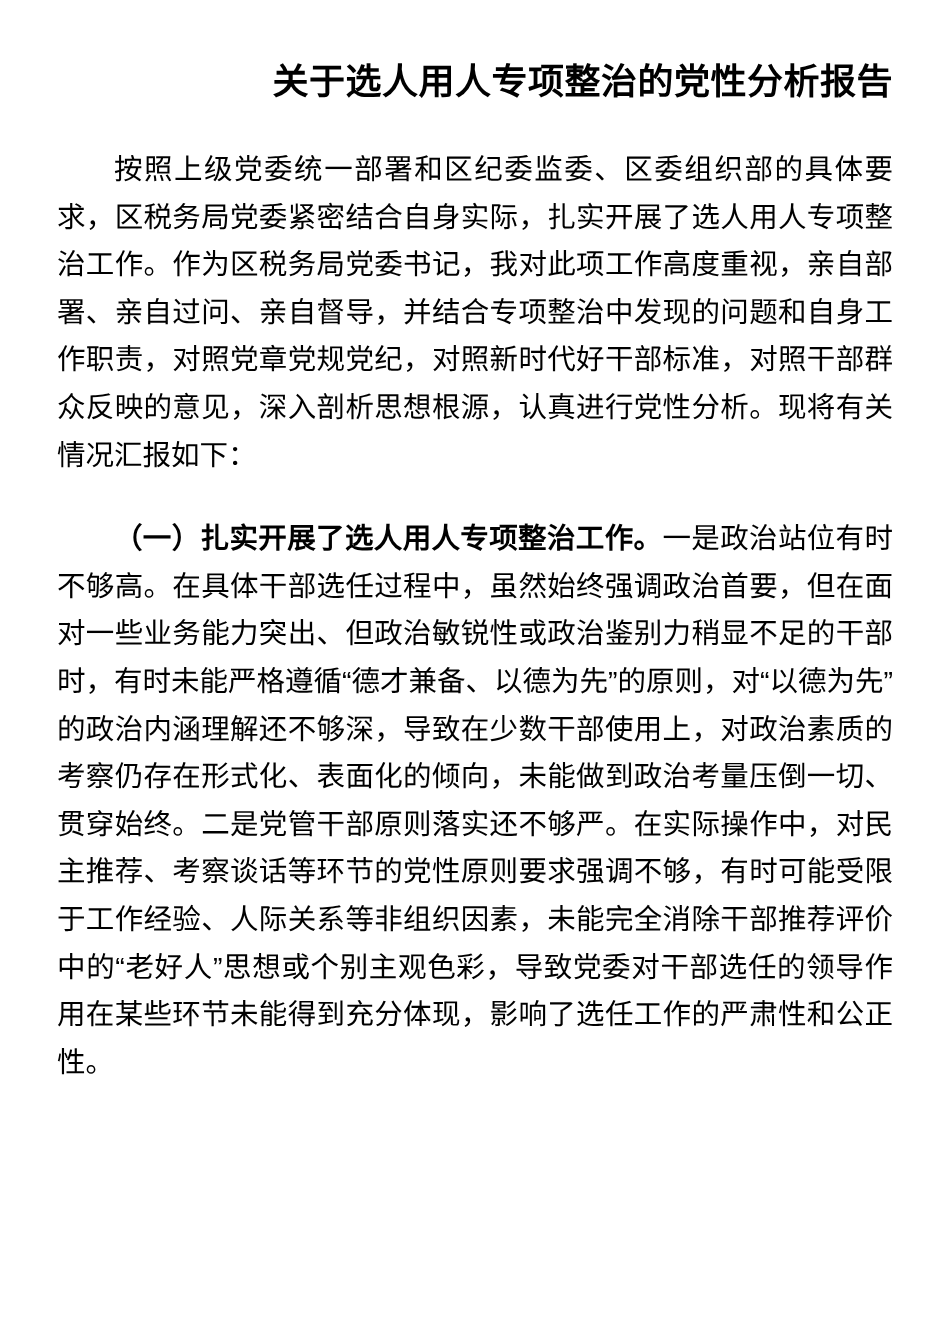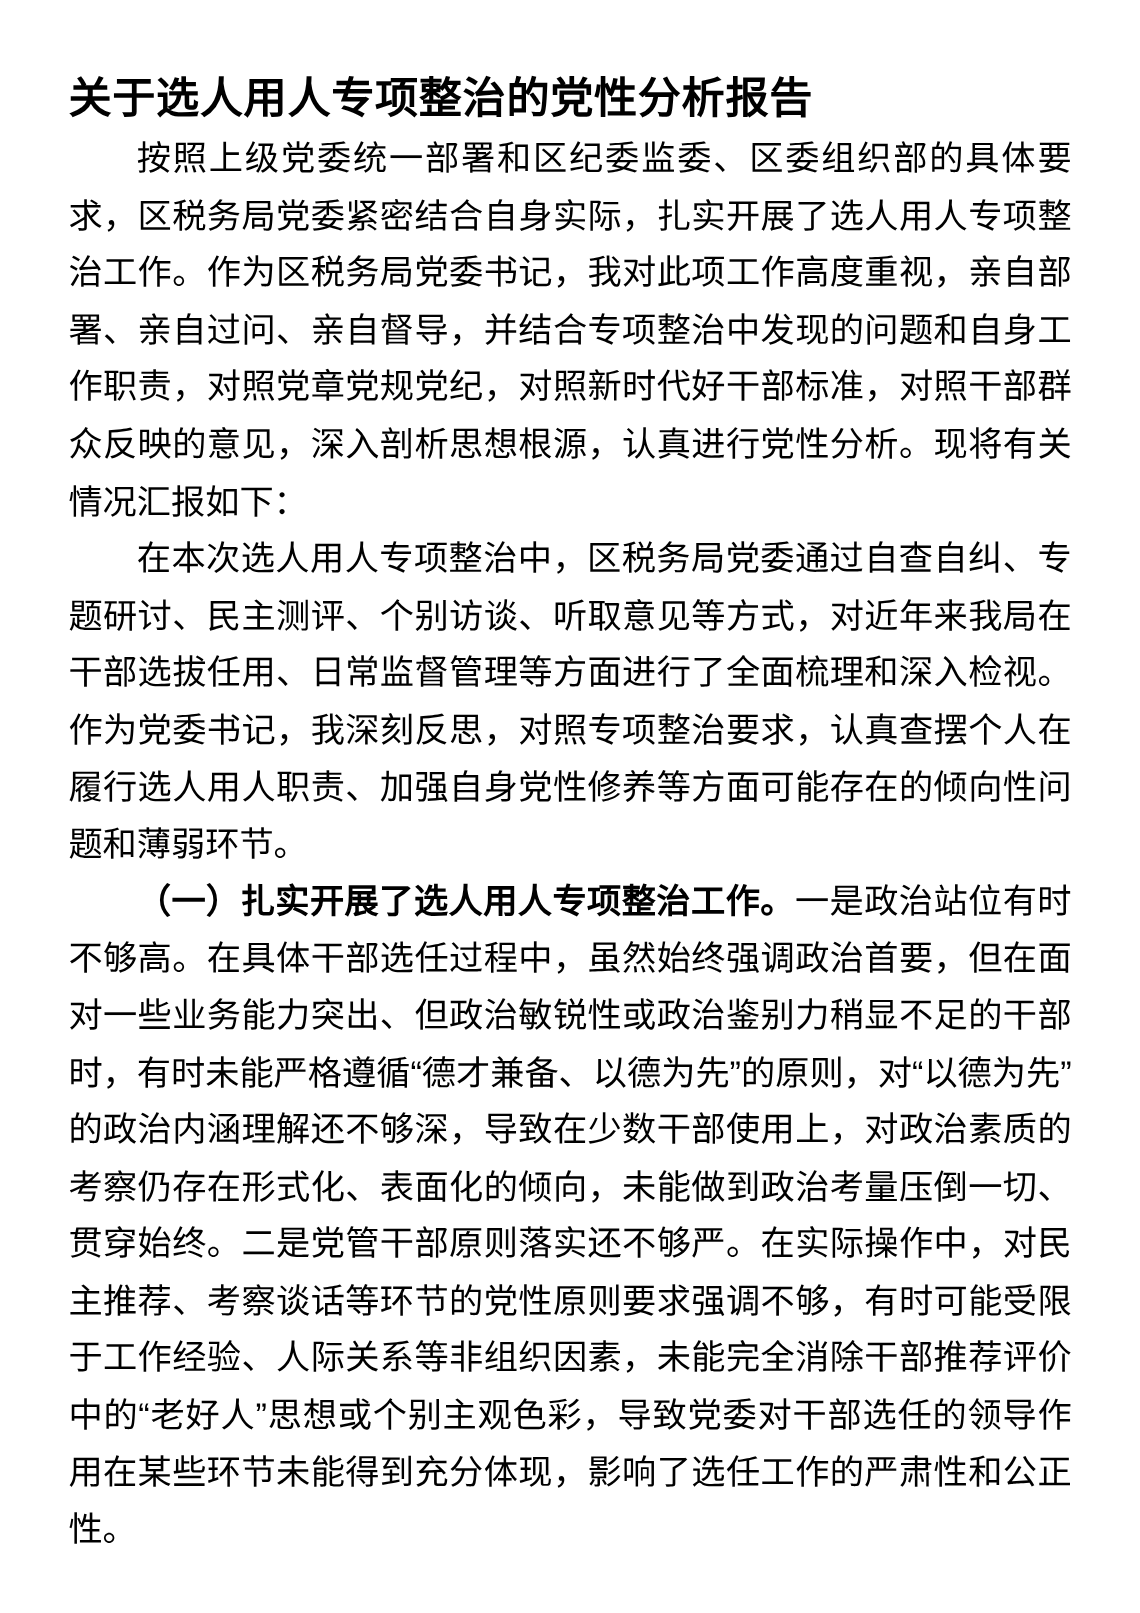--- a/index.html
+++ b/index.html
@@ -26,54 +26,54 @@
   }
   .doc-body {
     position: absolute;
     left: 57px;
     top: 0;
     width: 836px;
   }
   .doc-title {
     font-size: 36px;
     font-weight: bold;
-    text-align: left;
+    text-align: right;
     line-height: 48px;
     letter-spacing: 0.5px;
     margin: 0;
     padding-top: 58px;
     padding-bottom: 4px;
     white-space: nowrap;
   }
   .para {
     font-size: 28.5px;
     line-height: 47.6px;
     text-align: justify;
     text-justify: inter-ideograph;
     text-align-last: left;
     margin: 0;
     letter-spacing: 0px;
     word-break: break-all;
   }
   .para.indent {
     text-indent: 2em;
+    margin-top: 36px;
   }
   .para .bold-run {
     font-weight: bold;
   }
 </style>
 </head>
 <body>
 
 <div class="page">
   <div class="doc-body">
 
     <h1 class="doc-title">关于选人用人专项整治的党性分析报告</h1>
 
     <p class="para indent">按照上级党委统一部署和区纪委监委、区委组织部的具体要求，区税务局党委紧密结合自身实际，扎实开展了选人用人专项整治工作。作为区税务局党委书记，我对此项工作高度重视，亲自部署、亲自过问、亲自督导，并结合专项整治中发现的问题和自身工作职责，对照党章党规党纪，对照新时代好干部标准，对照干部群众反映的意见，深入剖析思想根源，认真进行党性分析。现将有关情况汇报如下：</p>
 
 
-    <p class="para indent">在本次选人用人专项整治中，区税务局党委通过自查自纠、专题研讨、民主测评、个别访谈、听取意见等方式，对近年来我局在干部选拔任用、日常监督管理等方面进行了全面梳理和深入检视。作为党委书记，我深刻反思，对照专项整治要求，认真查摆个人在履行选人用人职责、加强自身党性修养等方面可能存在的倾向性问题和薄弱环节。</p>
 
     <p class="para indent"><span class="bold-run">（一）扎实开展了选人用人专项整治工作。</span><span>一是政治站位有时不够高。在具体干部选任过程中，虽然始终强调政治首要，但在面对一些业务能力突出、但政治敏锐性或政治鉴别力稍显不足的干部时，有时未能严格遵循“德才兼备、以德为先”的原则，对“以德为先”的政治内涵理解还不够深，导致在少数干部使用上，对政治素质的考察仍存在形式化、表面化的倾向，未能做到政治考量压倒一切、贯穿始终。二是党管干部原则落实还不够严。在实际操作中，对民主推荐、考察谈话等环节的党性原则要求强调不够，有时可能受限于工作经验、人际关系等非组织因素，未能完全消除干部推荐评价中的“老好人”思想或个别主观色彩，导致党委对干部选任的领导作用在某些环节未能得到充分体现，影响了选任工作的严肃性和公正性。</span></p>
 
   </div>
 </div>
 
 </body></html>

